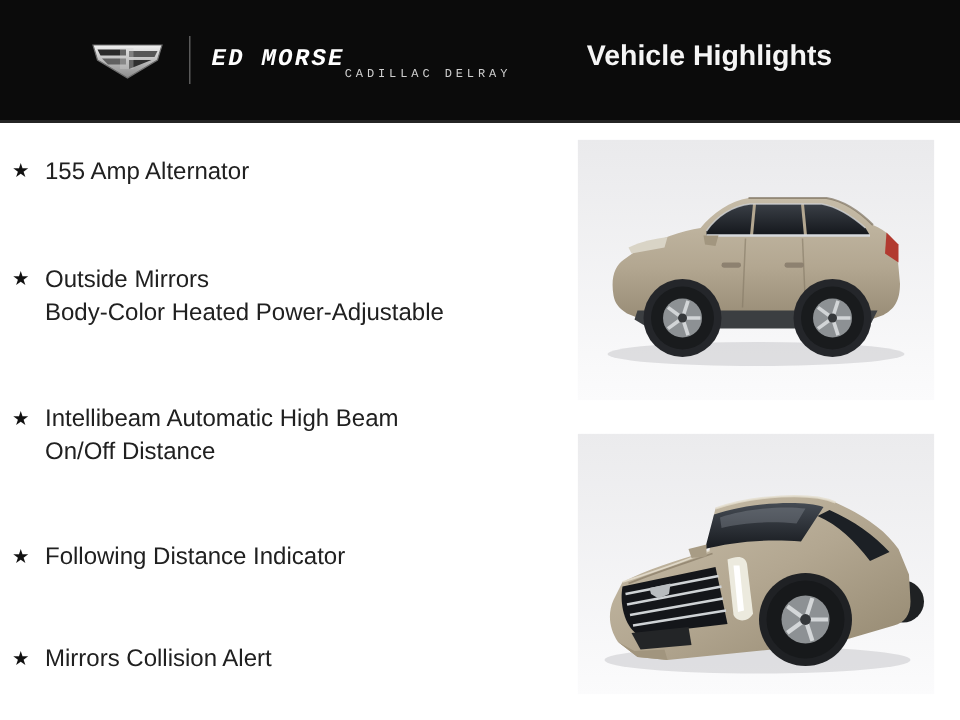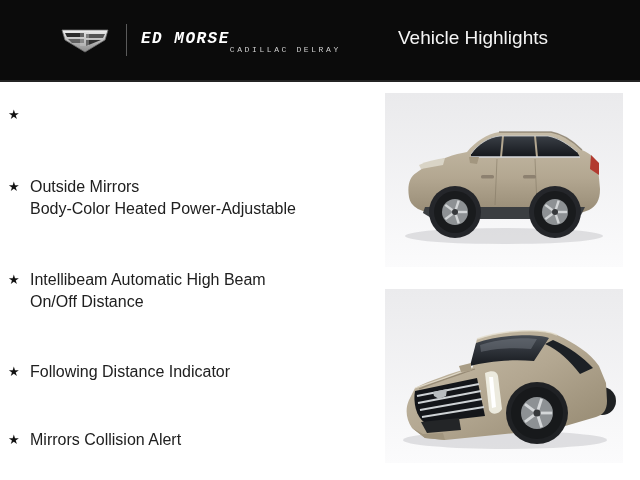--- a/index.html
+++ b/index.html
@@ -26,21 +26,21 @@
   .brand-name{
     color:#ffffff;font-size:16px;font-weight:bold;font-style:italic;
     letter-spacing:1.5px;white-space:nowrap;
   }
   .brand-sub{
     color:#cfcfcf;font-size:8px;letter-spacing:2.6px;margin-top:20px;white-space:nowrap;
   }
   .page-title{
     position:absolute;left:320px;top:0;width:306px;height:76px;
     display:flex;align-items:center;justify-content:center;
-    color:#f5f5f5;font-size:19px;font-weight:400;
+    color:#f5f5f5;font-size:19px;font-weight:700;
   }
 
   
   .features{position:absolute;left:0;top:0;width:382px;height:480px;}
   .feature{
     position:absolute;left:8px;display:flex;align-items:flex-start;
     color:#202020;font-size:16px;line-height:22px;
   }
   .feature .star{
     width:22px;flex:0 0 22px;font-size:13px;line-height:22px;color:#111;
@@ -83,20 +83,24 @@
       <div class="brand-name">ED MORSE</div>
       <div class="brand-sub">CADILLAC DELRAY</div>
     </div>
   </div>
   <div class="page-title">Vehicle Highlights</div>
 </div>
 
 <div class="features">
   <div class="feature f0">
     <span class="star">★</span>
+    <span class="ftext">
+      <span class="fline">155 Amp Alternator</span>
+      <span class="fline"></span>
+    </span>
   </div>
   <div class="feature f1">
     <span class="star">★</span>
     <span class="ftext">
       <span class="fline">Outside Mirrors</span>
       <span class="fline">Body-Color Heated Power-Adjustable</span>
     </span>
   </div>
   <div class="feature f2">
     <span class="star">★</span>

